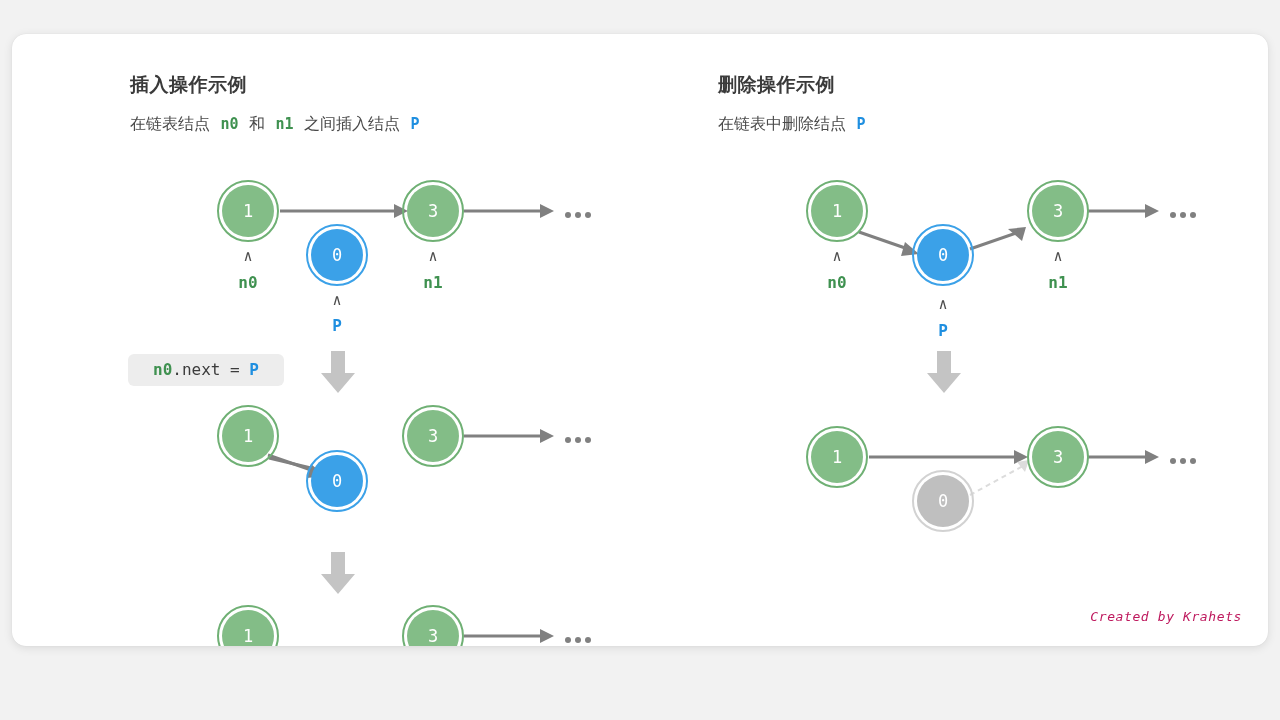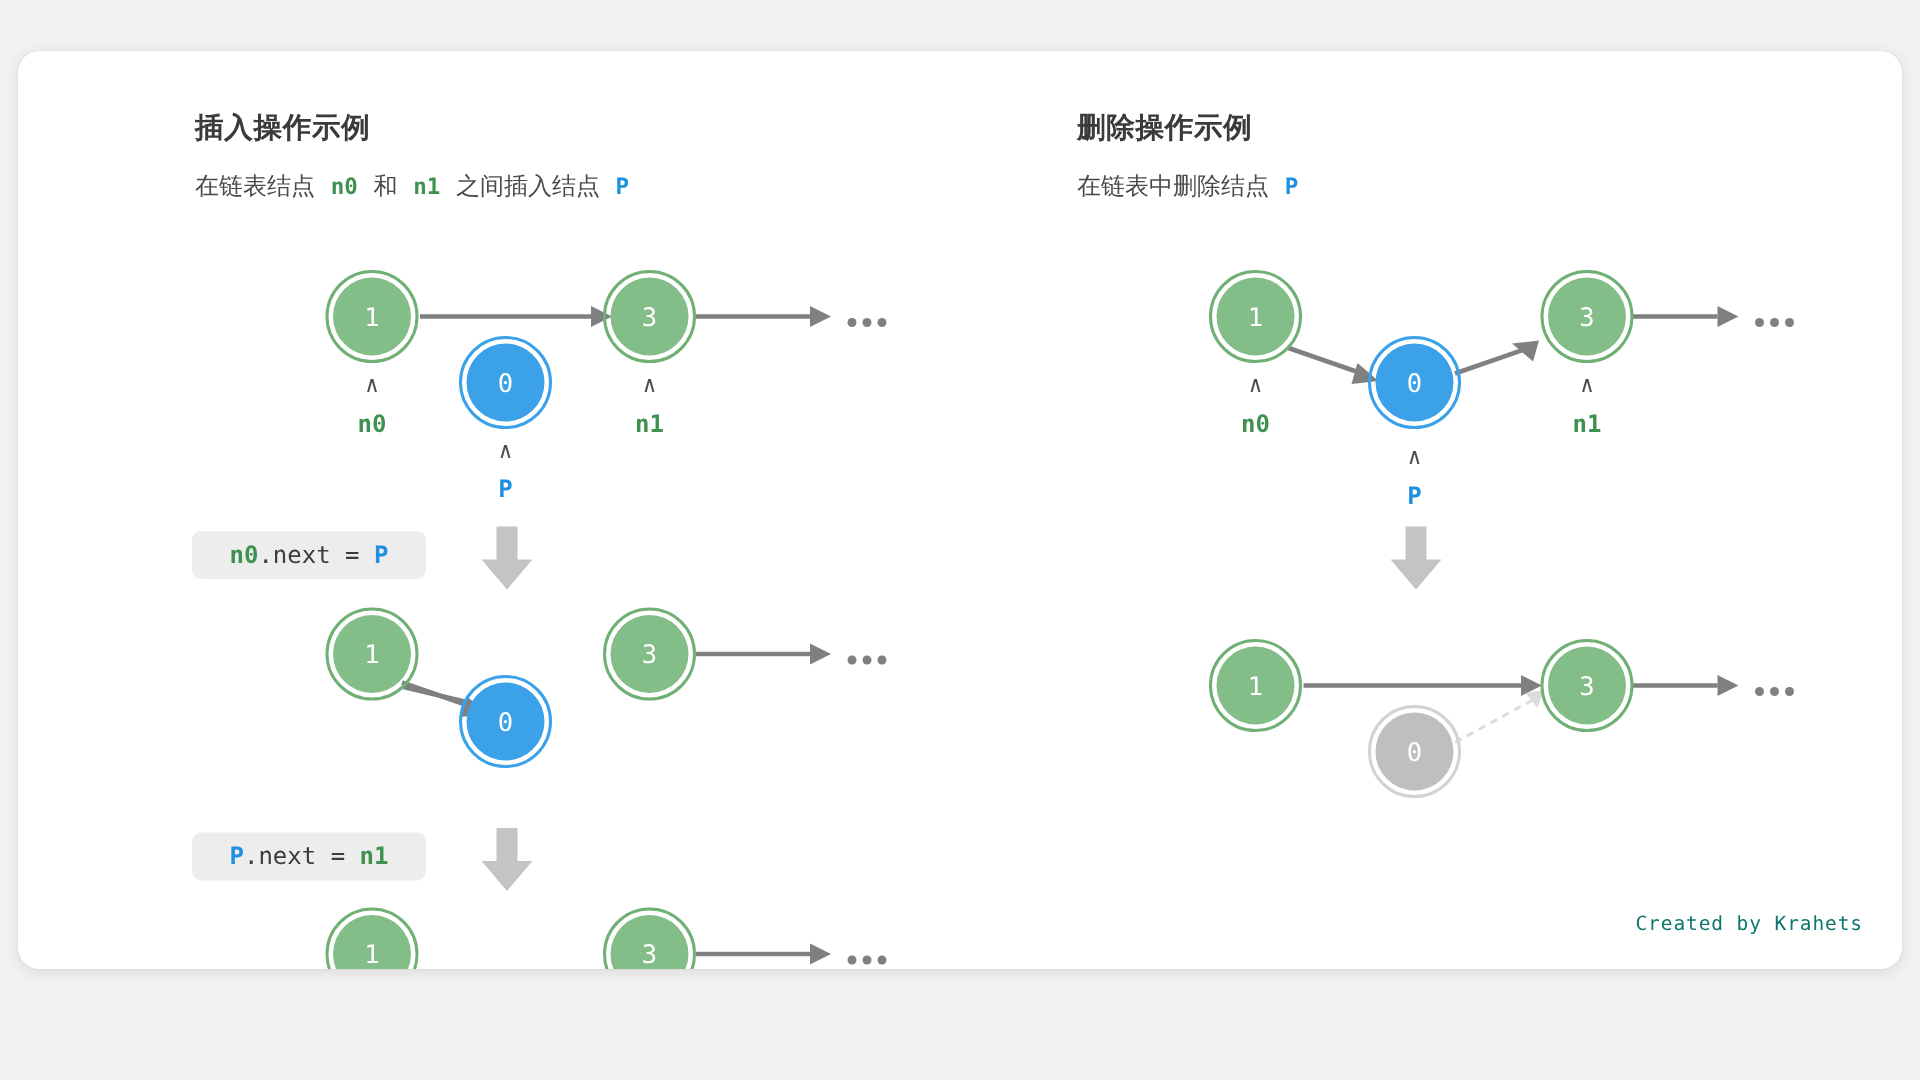--- a/index.html
+++ b/index.html
@@ -81,22 +81,23 @@
   .downarrow { position: absolute; }
 
   .stage { position: absolute; left: 0; top: 0; }
 
   .credit {
     position: absolute;
     right: 26px;
     bottom: 22px;
     font-family: "DejaVu Sans Mono", monospace;
     font-size: 13px;
-    color: #0f766e;
+    color: #be185d;
     letter-spacing: 0.6px;
+    font-style: italic;
   }
   svg { display: block; overflow: visible; }
   .nodeval {
     font-family: "DejaVu Sans Mono", monospace;
     font-size: 17px;
     fill: #ffffff;
   }
   .caret {
     font-family: "DejaVu Sans Mono", monospace;
     font-size: 15px;
@@ -178,21 +179,20 @@
 
       <circle cx="325" cy="447" r="30" fill="none" stroke="#3ba1e8" stroke-width="2"></circle>
       <circle cx="325" cy="447" r="26" fill="#3ba1e8"></circle>
       <text class="nodeval" x="325" y="453" text-anchor="middle">0</text>
 
       <circle cx="421" cy="402" r="30" fill="none" stroke="#6fb074" stroke-width="2"></circle>
       <circle cx="421" cy="402" r="26" fill="#83bd87"></circle>
       <text class="nodeval" x="421" y="408" text-anchor="middle">3</text>
     </svg>
 
-    <div class="codebox" style="left:116px; top:521px;"><span class="b">P</span><span>.next = </span><span class="g">n1</span></div>
     <svg class="downarrow" style="left:305px; top:516px;" width="42" height="46">
       <polygon points="14,2 28,2 28,24 38,24 21,44 4,24 14,24" fill="#c4c4c4"></polygon>
     </svg>
 
     <svg class="stage" width="628" height="704" style="pointer-events:none;">
       <line x1="256" y1="621" x2="302" y2="637" stroke="#808080" stroke-width="3"></line>
       <polygon points="299,630 313,642 295,644" fill="#808080"></polygon>
       <line x1="352" y1="637" x2="398" y2="621" stroke="#808080" stroke-width="3"></line>
       <polygon points="401,630 387,618 405,616" fill="#808080"></polygon>
       <line x1="452" y1="602" x2="528" y2="602" stroke="#808080" stroke-width="3"></line>

